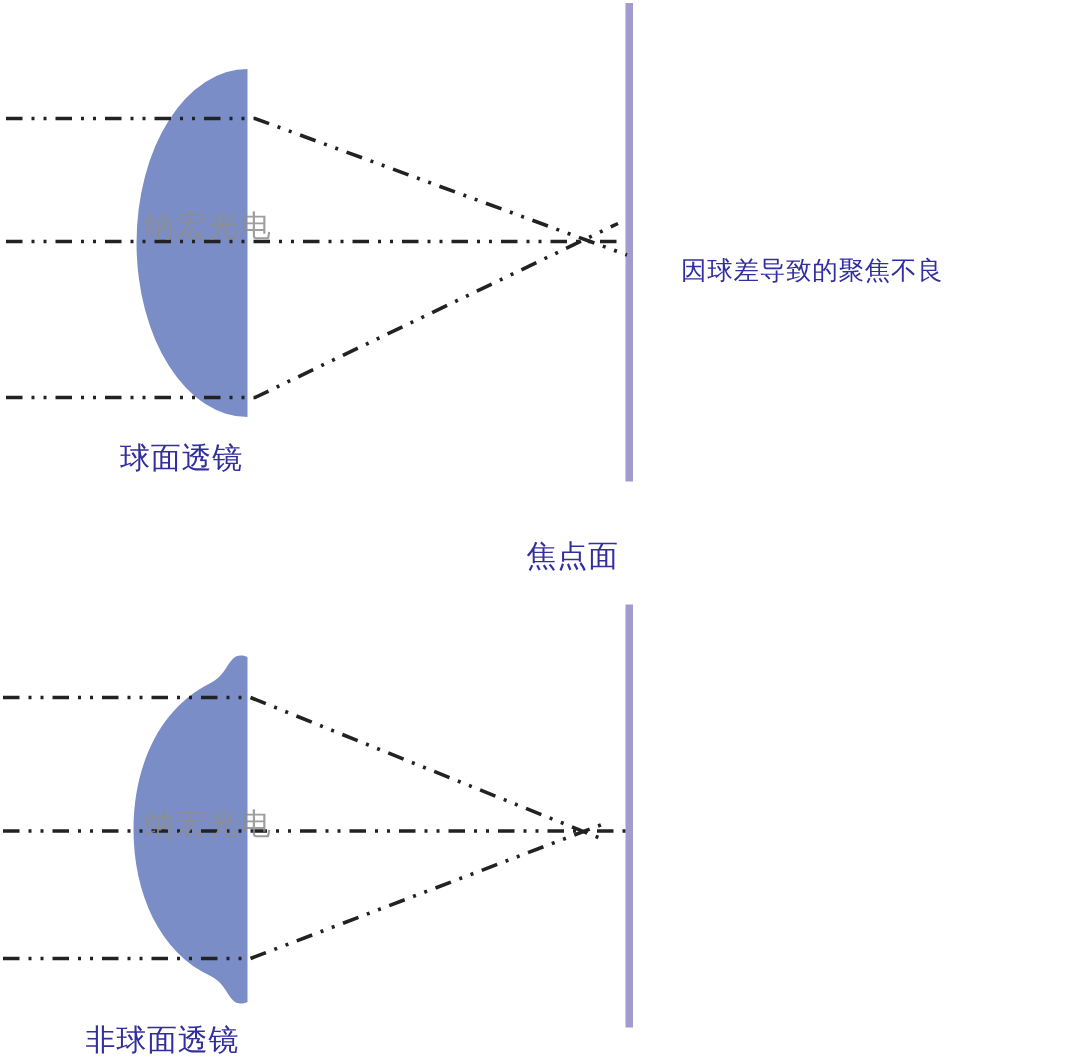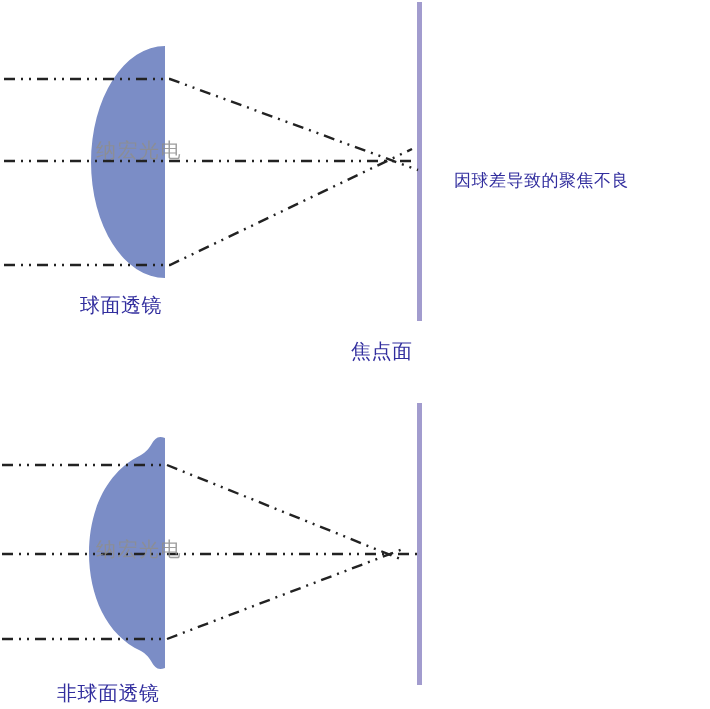--- a/index.html
+++ b/index.html
@@ -46,20 +46,20 @@
     <polyline class="ray" points="2,465 167,465 403,560" stroke="#222222"></polyline>
     <polyline class="ray" points="2,554 417,554" stroke="#222222"></polyline>
     <polyline class="ray" points="2,639 167,639 403,549" stroke="#222222"></polyline>
   </svg>
 
   <div class="t watermark" style="left:96px; top:137px;">纳宏光电</div>
   <div class="t watermark" style="left:96px; top:536px;">纳宏光电</div>
 
   <div class="t label" style="left:80px; top:292px;">球面透镜</div>
 
-  <div class="t label" style="left:351px; top:338px;font-family:Liberation Mono, monospace;">焦点面</div>
+  <div class="t label" style="left:351px; top:357px;font-family:Liberation Mono, monospace;">焦点面</div>
 
   <div class="t label" style="left:57px; top:680px;">非球面透镜</div>
 
   <div class="t caption" style="left:454px; top:169px;">因球差导致的聚焦不良</div>
 
 
 </div>
 
 </body></html>

